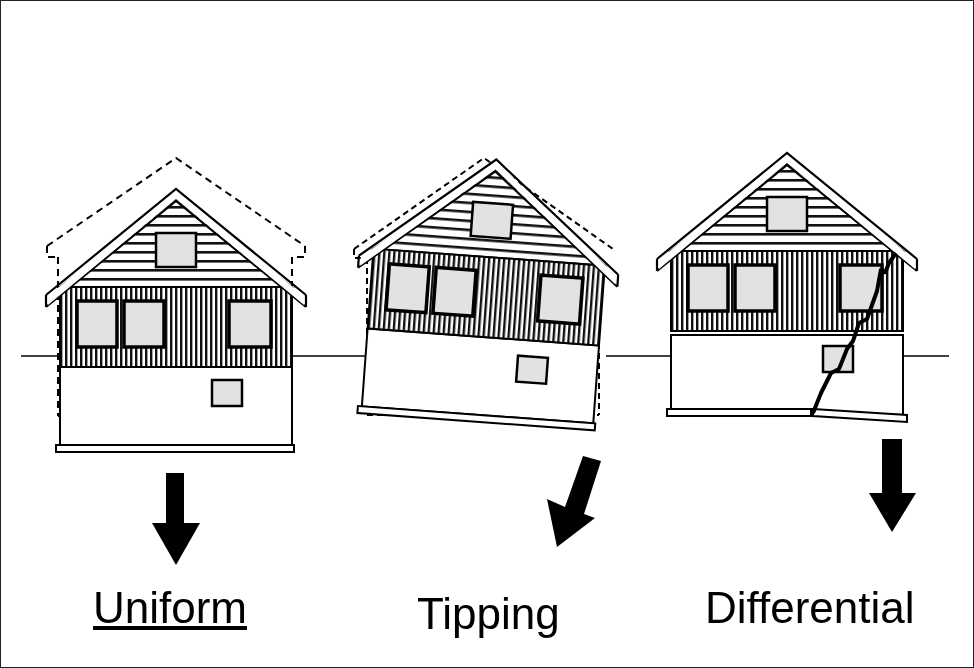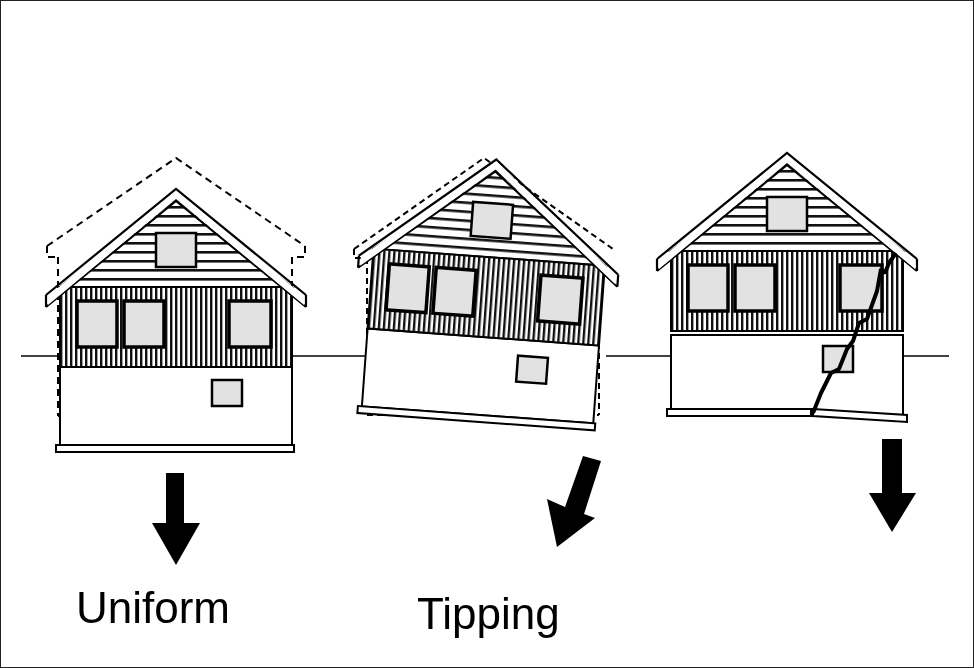--- a/index.html
+++ b/index.html
@@ -13,21 +13,21 @@
   }
   svg { position: absolute; left: 0; top: 0; }
   .label {
     position: absolute;
     font-family: "Liberation Sans", sans-serif;
     font-size: 44px;
     color: #000;
     line-height: 1;
     white-space: nowrap;
   }
-  #lbl-uniform { left: 75px; top: 585px; }
+  #lbl-uniform { left: 92px; top: 585px; text-decoration: underline; }
   #lbl-tipping { left: 416px; top: 585px; margin-top: 6px; }
   #lbl-differential { left: 704px; top: 585px; }
 </style>
 </head>
 <body>
 
 <div class="frame">
 <svg width="974" height="668" viewBox="0 0 974 668" xmlns="http://www.w3.org/2000/svg">
   <defs>
     <pattern id="vstripes" width="5" height="10" patternUnits="userSpaceOnUse">
@@ -118,13 +118,14 @@
     <polygon points="582,455 600,460 583,513 594,517 556,546 546,498 564,506" fill="#000"></polygon>
   </g>
   <g>
     <rect x="881" y="438" width="20" height="55" fill="#000"></rect>
     <polygon points="868,492 915,492 891,531" fill="#000"></polygon>
   </g>
 </svg>
 
   <div class="label" id="lbl-uniform">Uniform</div>
   <div class="label" id="lbl-tipping">Tipping</div>
+  <div class="label" id="lbl-differential">Differential</div>
 </div>
 
 </body></html>

